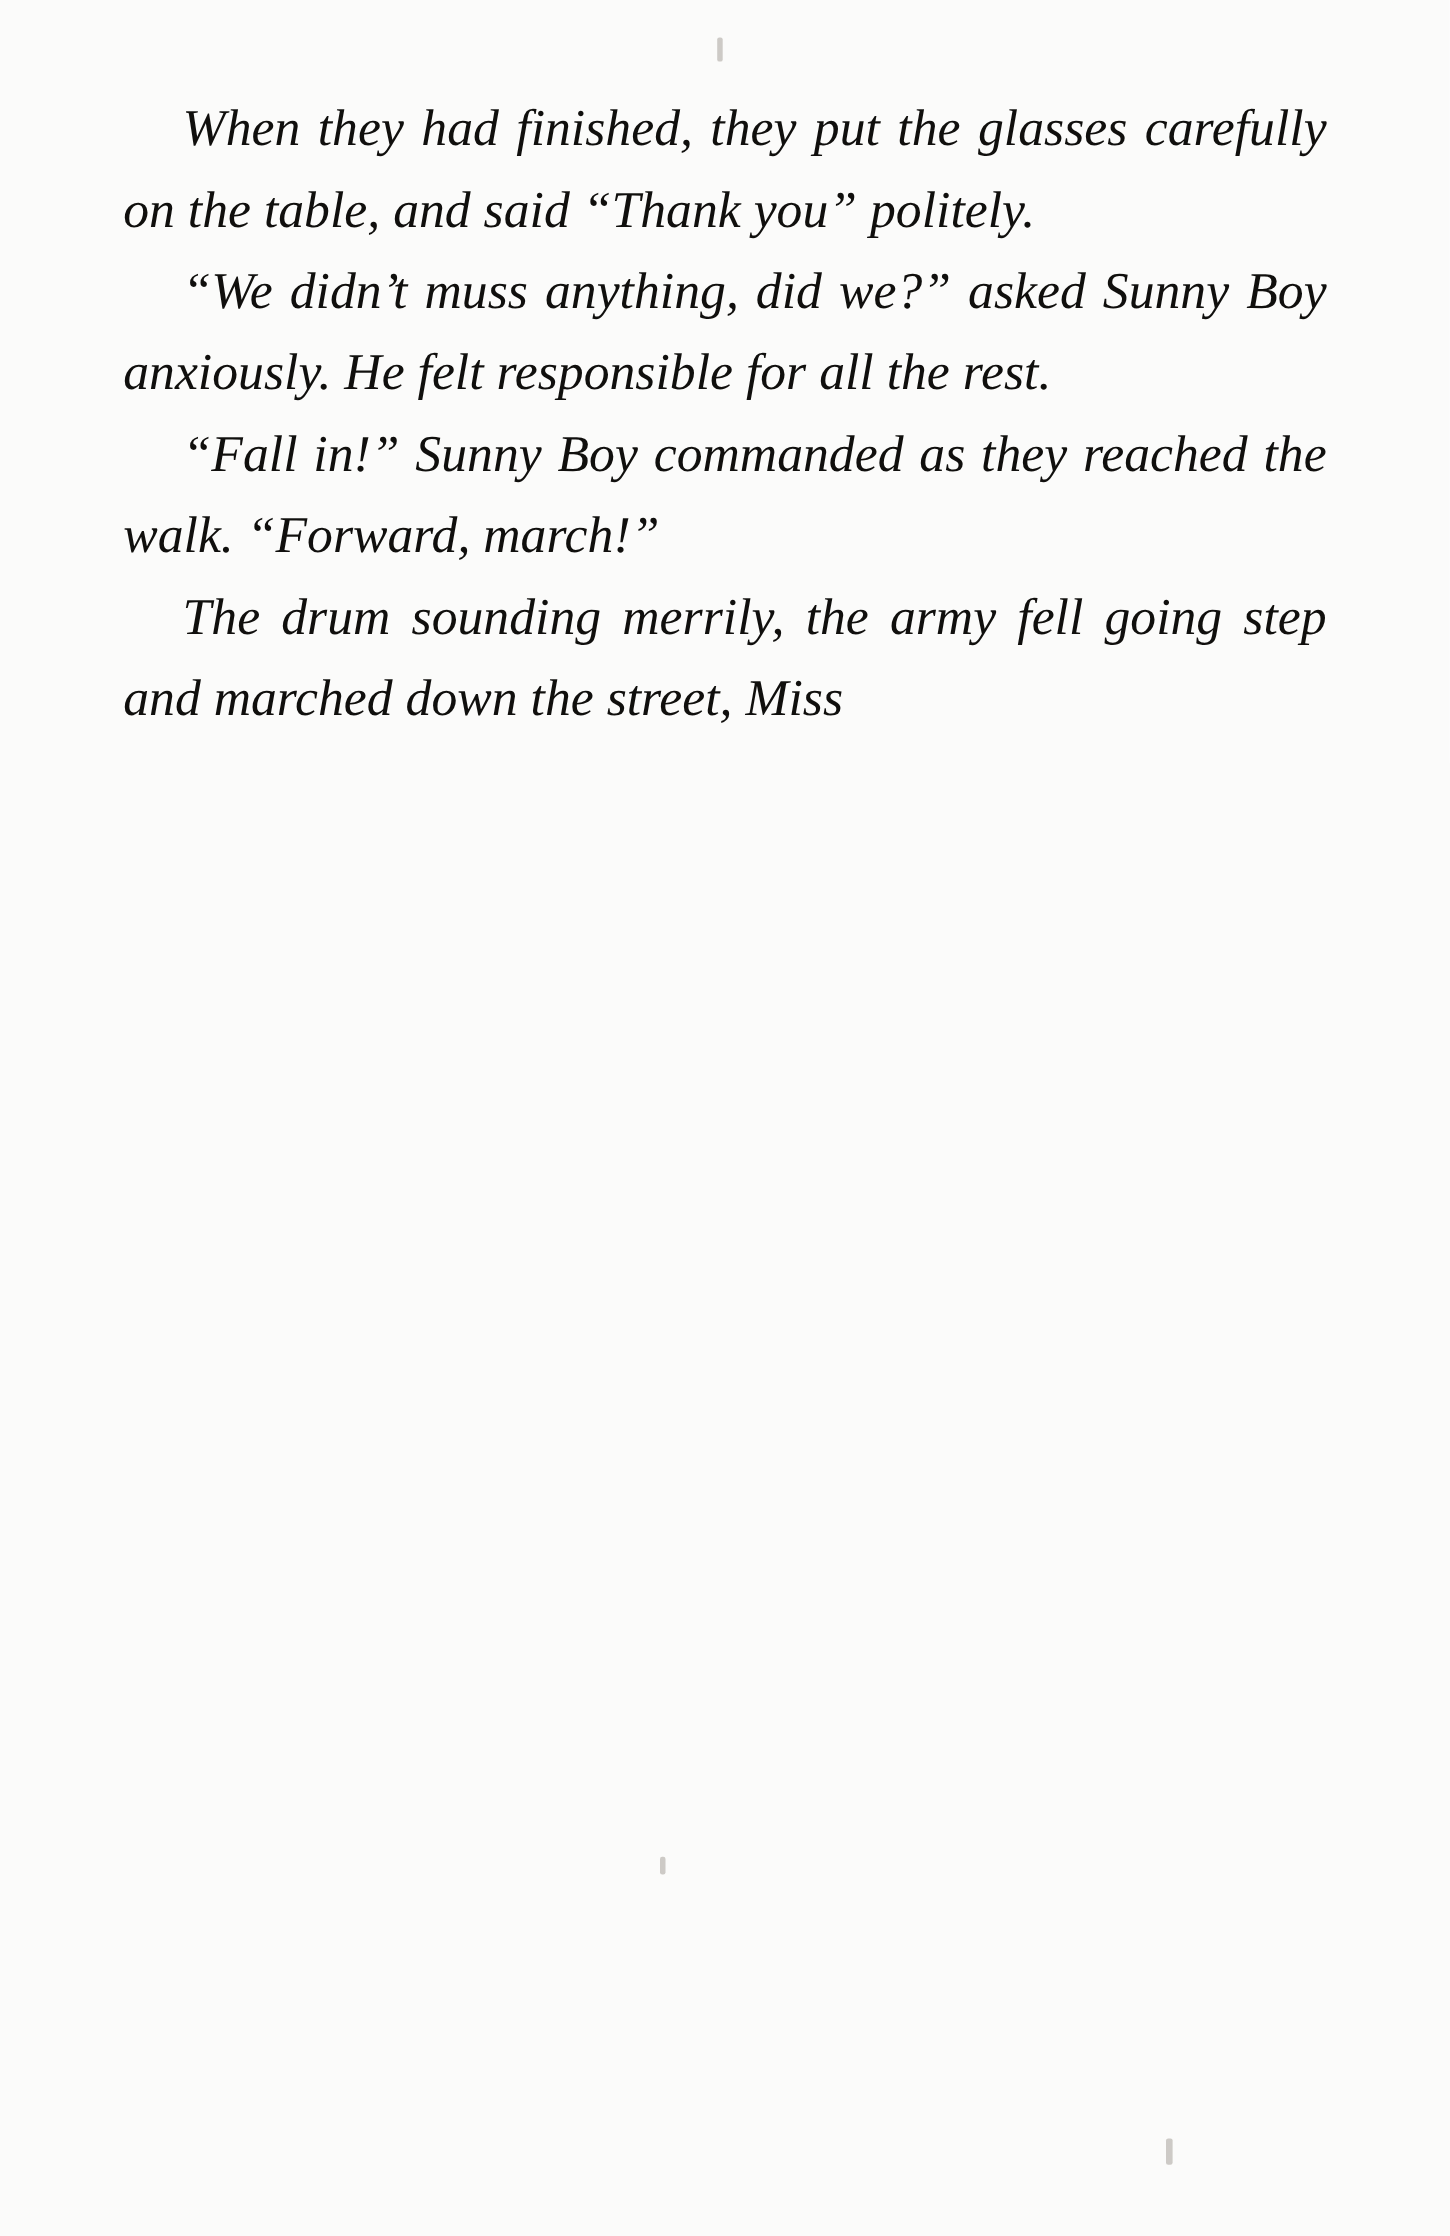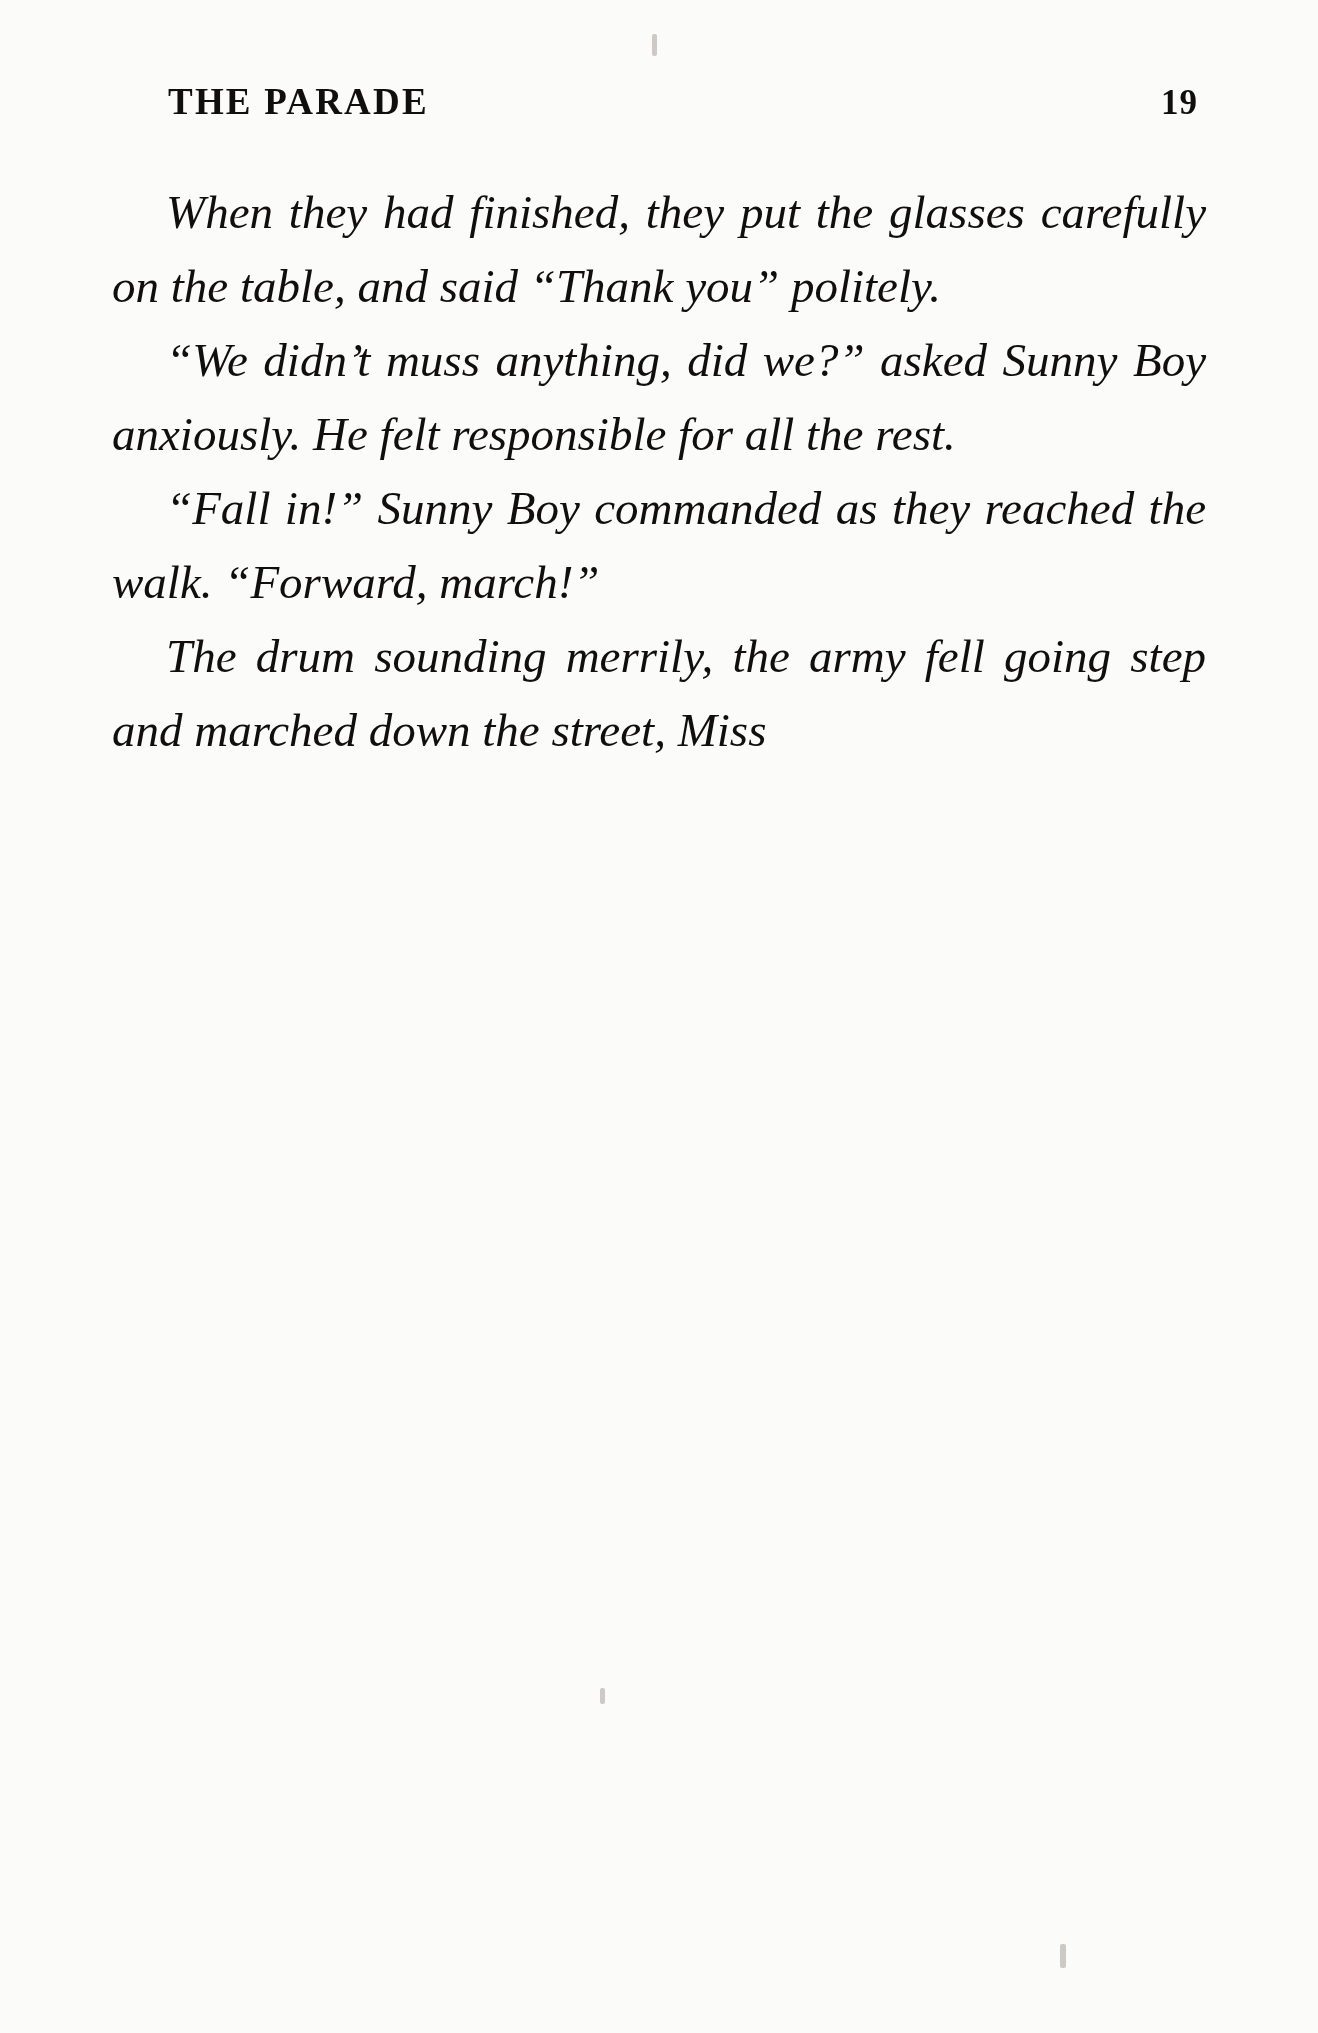--- a/index.html
+++ b/index.html
@@ -67,24 +67,20 @@
 <body>
 
 <div class="page">
 
   <div class="speck" style="left:652px;top:34px;width:5px;height:22px;border-radius:2px;"></div>
   <div class="speck" style="left:1060px;top:1944px;width:6px;height:24px;border-radius:2px;"></div>
   <div class="speck" style="left:600px;top:1688px;width:5px;height:16px;border-radius:2px;"></div>
 
   <div class="page-inner">
 
-    <div class="running-head">
-      <div class="title">THE PARADE</div>
-      <div class="folio">19</div>
-    </div>
 
     <div class="body-text">
       <p>When they had finished, they put the glasses carefully on the table, and said “Thank you” politely.</p>
       <p>“We didn’t muss anything, did we?” asked Sunny Boy anxiously.   He felt responsible for all the rest.</p>
       <p>“Fall in!”  Sunny Boy commanded as they reached the walk.  “Forward, march!”</p>
       <p>The drum sounding merrily, the army fell going step and marched down the street, Miss</p>
     </div>
 
   </div>
 </div>

